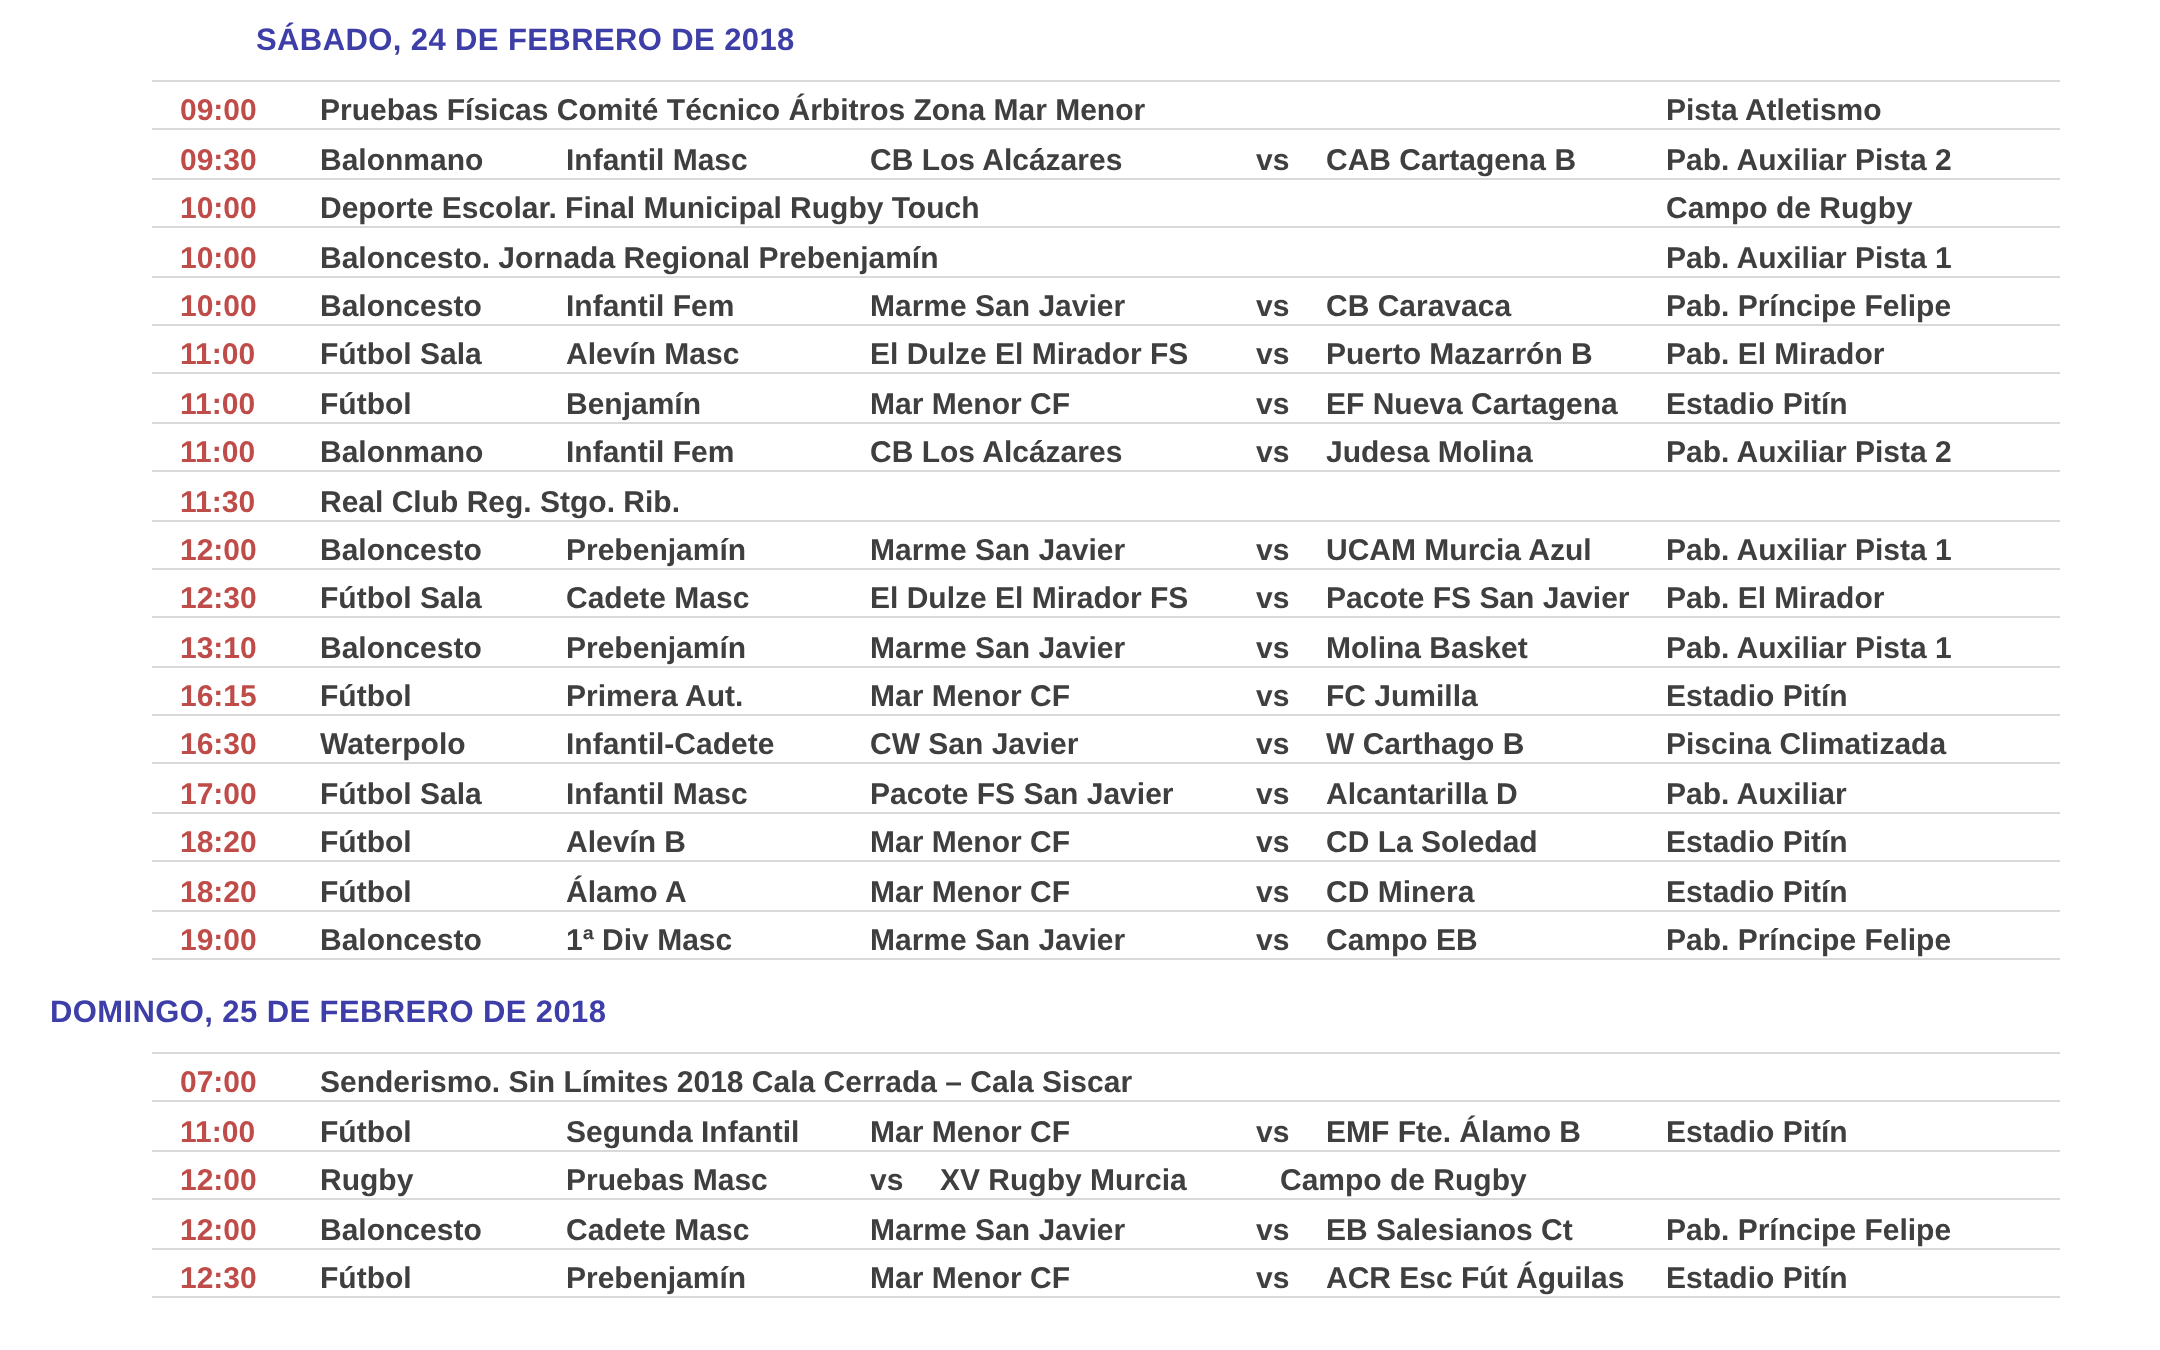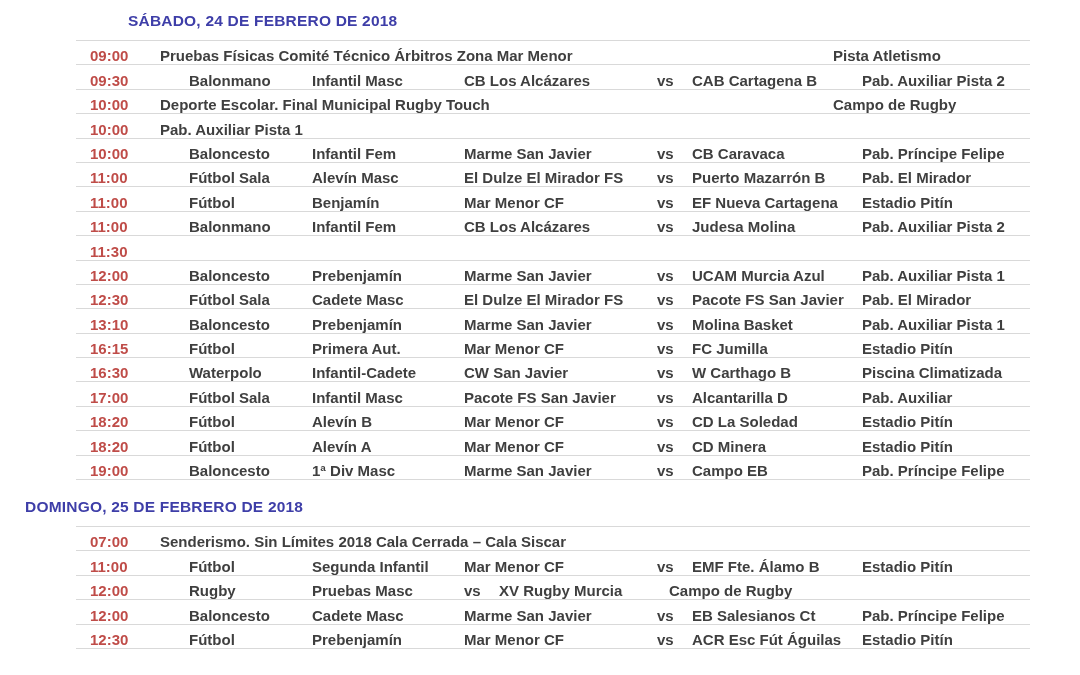--- a/index.html
+++ b/index.html
@@ -39,21 +39,21 @@
     display:flex;
     align-items:flex-end;
     height:24.4px;
     border-bottom:1px solid var(--line);
     font-size:15px;
     white-space:nowrap;
     font-weight:bold;
   }
   .c { display:block; overflow:visible; }
   .time     { width:84px; padding-left:14px; color:var(--time); }
-  .sport    { width:123px;margin-left:29px; }
+  .sport    { width:123px; }
   .category { width:152px; }
   .home     { width:193px; }
   .vs       { width:35px; }
   .away     { width:170px; }
   .event    { width:673px; }
   .venue    { flex:1; }
 </style>
 </head>
 <body>
 
@@ -78,20 +78,21 @@
   </div>
 
   <div class="row">
     <span class="c time">10:00</span>
     <span class="c event">Deporte Escolar. Final Municipal Rugby Touch</span>
     <span class="c venue">Campo de Rugby</span>
   </div>
 
   <div class="row">
     <span class="c time">10:00</span>
+    <span class="c event">Baloncesto. Jornada Regional Prebenjamín</span>
     <span class="c venue">Pab. Auxiliar Pista 1</span>
   </div>
 
   <div class="row">
     <span class="c time">10:00</span>
     <span class="c sport">Baloncesto</span>
     <span class="c category">Infantil Fem</span>
     <span class="c home">Marme San Javier</span>
     <span class="c vs">vs</span>
     <span class="c away">CB Caravaca</span>
@@ -123,20 +124,21 @@
     <span class="c sport">Balonmano</span>
     <span class="c category">Infantil Fem</span>
     <span class="c home">CB Los Alcázares</span>
     <span class="c vs">vs</span>
     <span class="c away">Judesa Molina</span>
     <span class="c venue">Pab. Auxiliar Pista 2</span>
   </div>
 
   <div class="row">
     <span class="c time">11:30</span>
+    <span class="c venue">Real Club Reg. Stgo. Rib.</span>
   </div>
 
   <div class="row">
     <span class="c time">12:00</span>
     <span class="c sport">Baloncesto</span>
     <span class="c category">Prebenjamín</span>
     <span class="c home">Marme San Javier</span>
     <span class="c vs">vs</span>
     <span class="c away">UCAM Murcia Azul</span>
     <span class="c venue">Pab. Auxiliar Pista 1</span>
@@ -198,21 +200,21 @@
     <span class="c category">Alevín B</span>
     <span class="c home">Mar Menor CF</span>
     <span class="c vs">vs</span>
     <span class="c away">CD La Soledad</span>
     <span class="c venue">Estadio Pitín</span>
   </div>
 
   <div class="row">
     <span class="c time">18:20</span>
     <span class="c sport">Fútbol</span>
-    <span class="c category">Alevín A</span>
+    <span class="c category">Álamo A</span>
     <span class="c home">Mar Menor CF</span>
     <span class="c vs">vs</span>
     <span class="c away">CD Minera</span>
     <span class="c venue">Estadio Pitín</span>
   </div>
 
   <div class="row">
     <span class="c time">19:00</span>
     <span class="c sport">Baloncesto</span>
     <span class="c category">1ª Div Masc</span>

